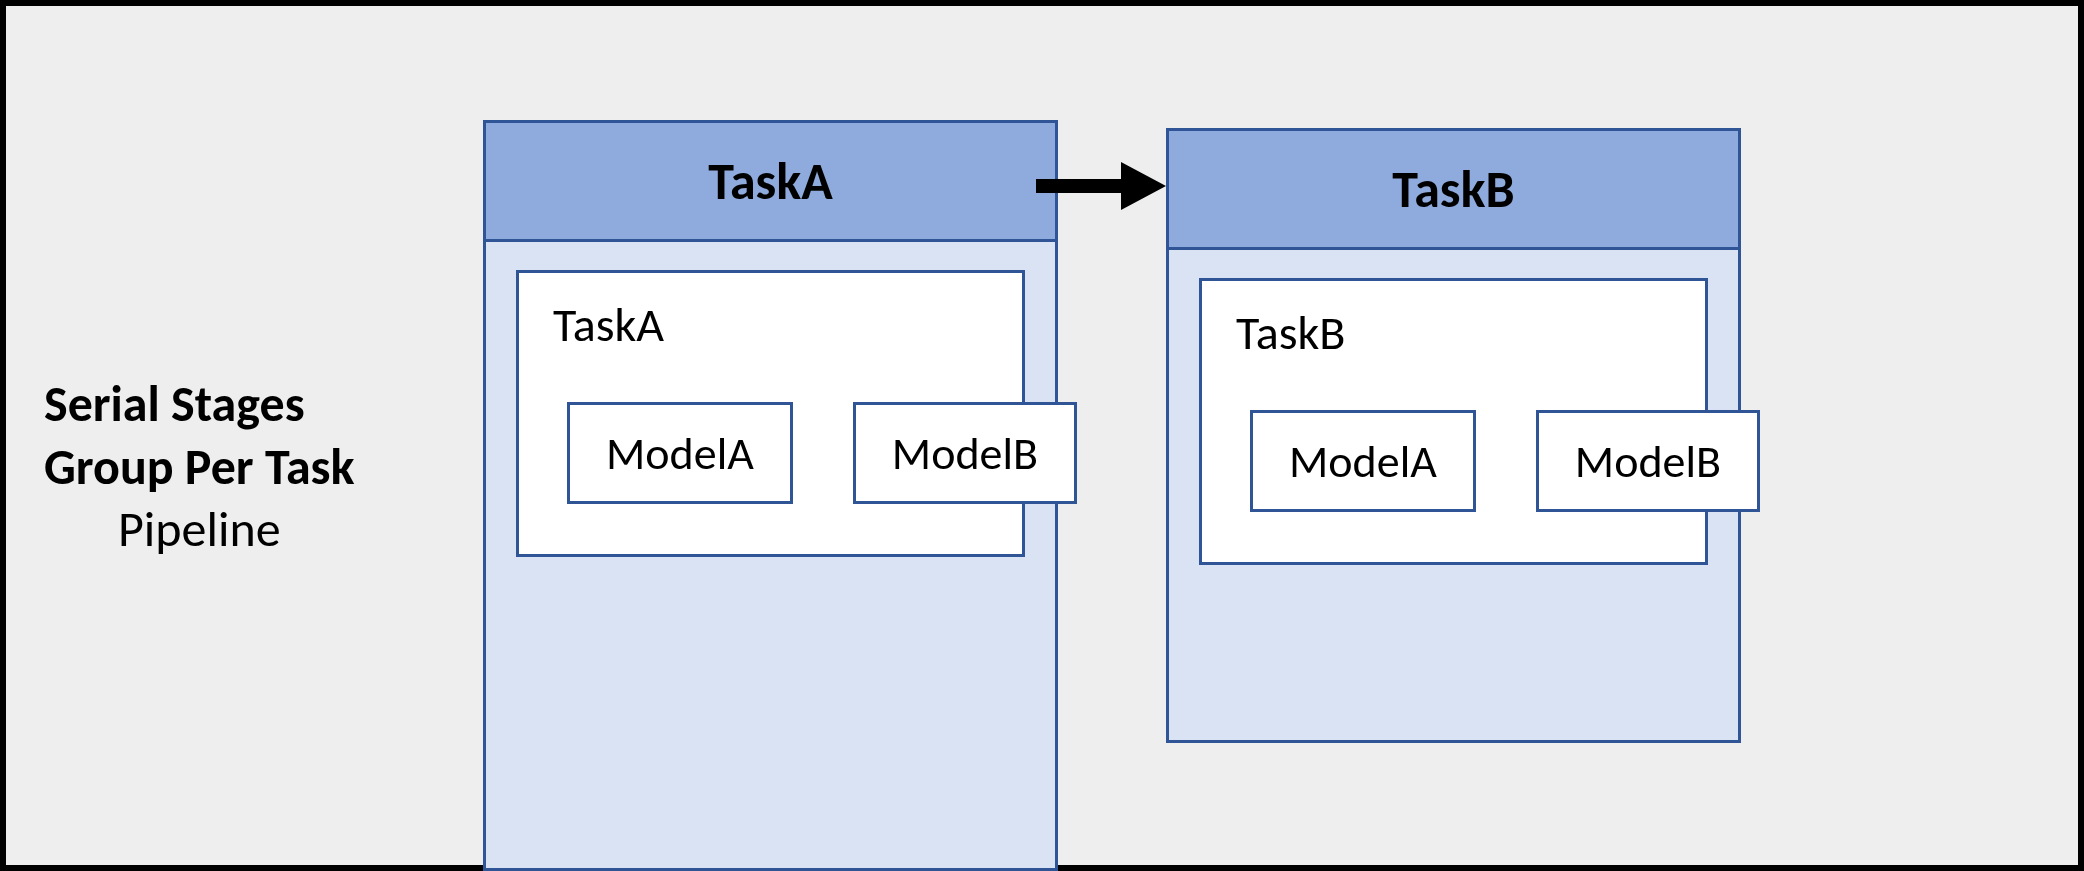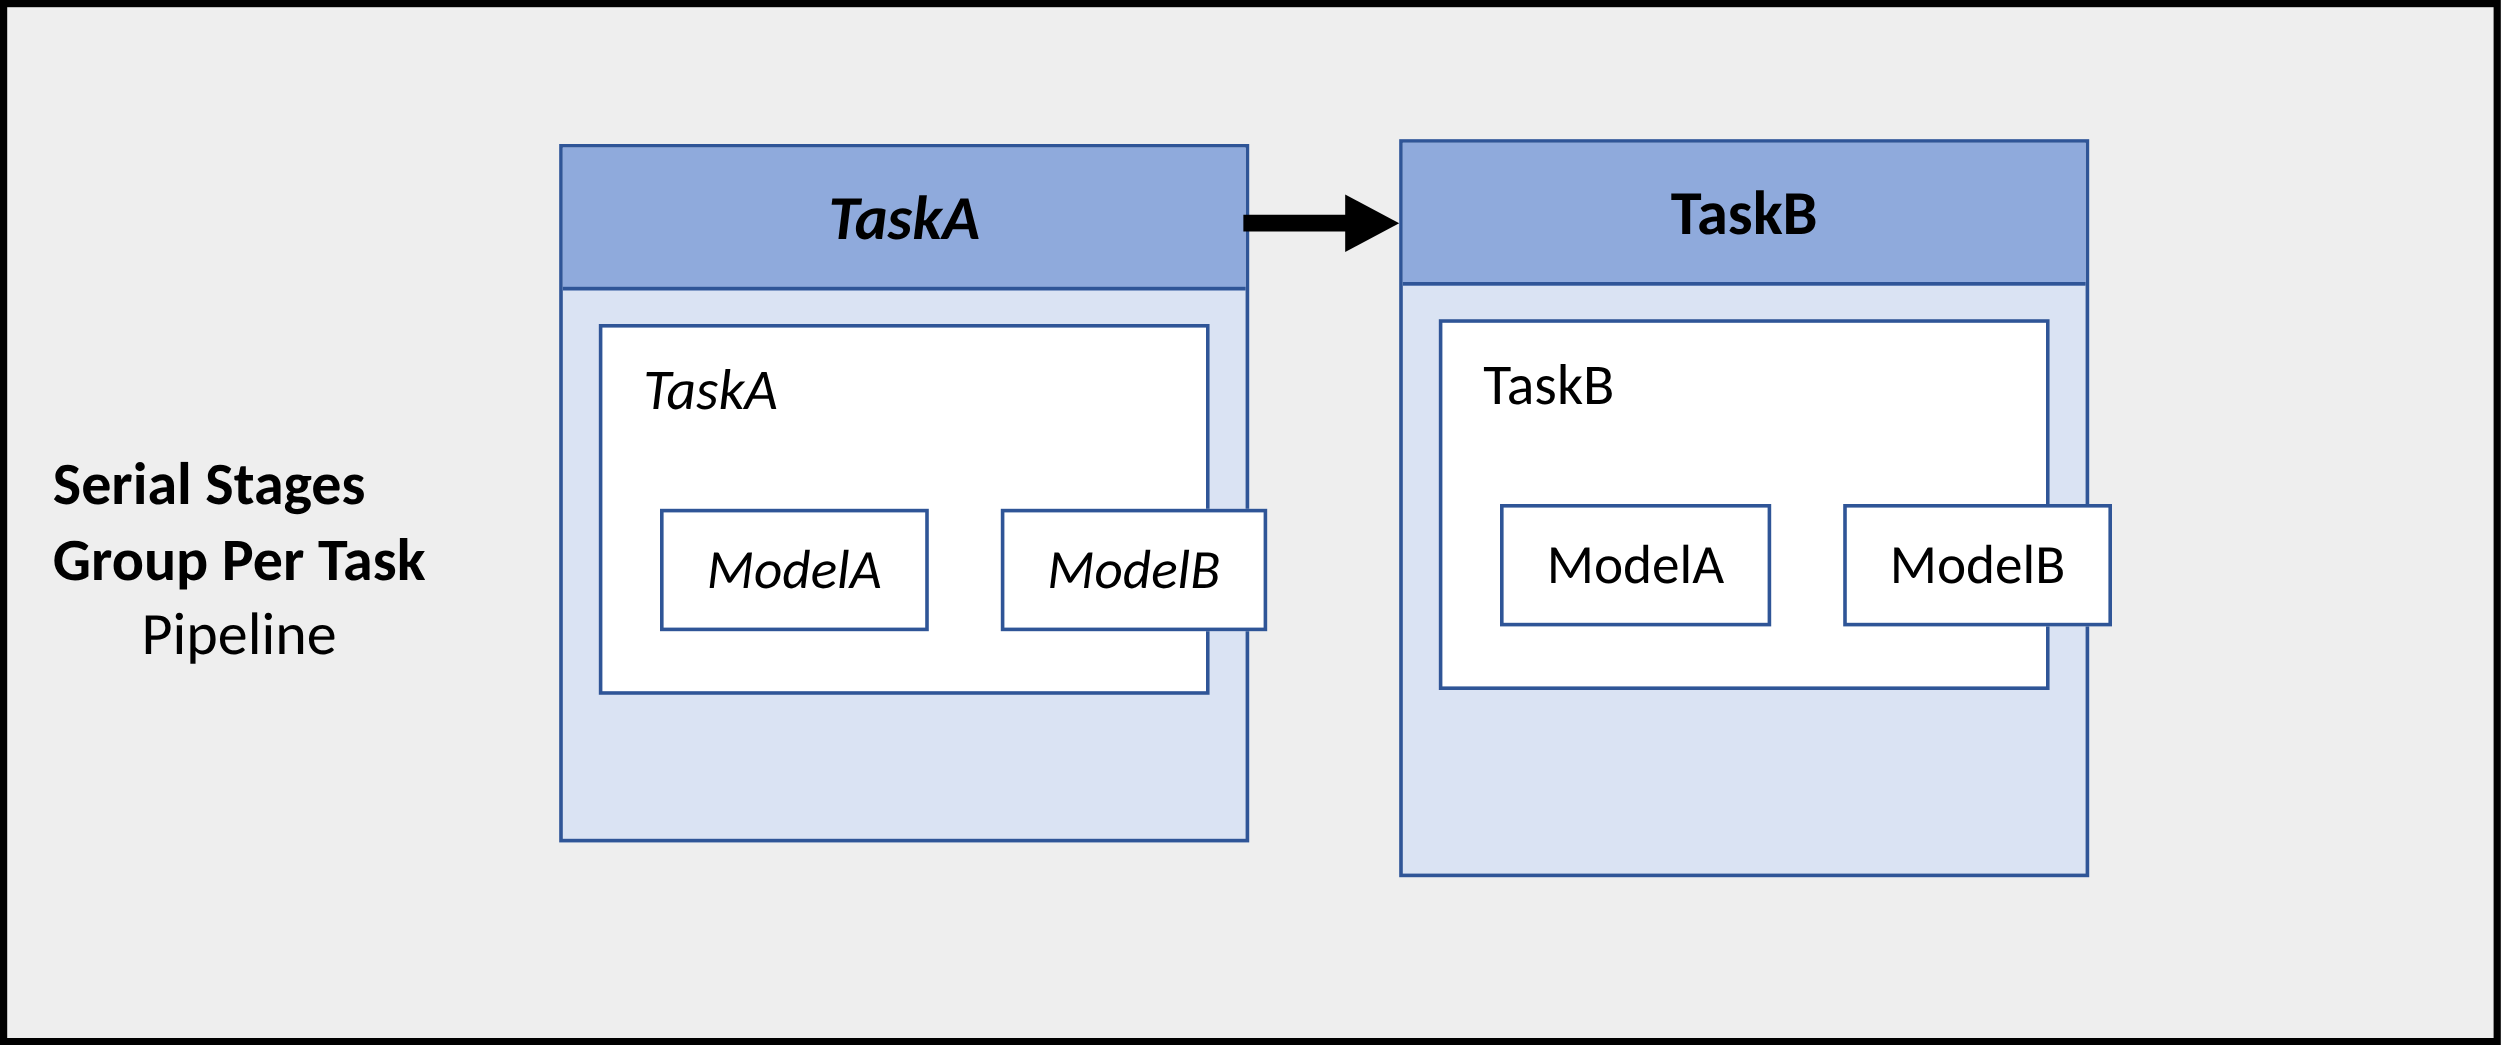--- a/index.html
+++ b/index.html
@@ -64,21 +64,20 @@
     gap: 60px;
     padding-left: 20px;
   }
   .model {
     background: #ffffff;
     border: 3px solid #2f5597;
     font-size: 46px;
     color: #000;
     padding: 20px 36px;
     text-align: center;
-    margin-top: 22px;
   }
 
   .arrow {
     position: absolute;
     left: 1030px;
     top: 150px;
     width: 130px;
     height: 60px;
   }
 </style>
@@ -86,39 +85,39 @@
 <body>
 
 <div class="frame">
 
   <div class="caption">
     <div class="bold">Serial Stages</div>
     <div class="bold">Group Per Task</div>
     <div class="reg">Pipeline</div>
   </div>
 
-  <div class="stage" style="left:460px; top:114px; width:575px; height:582px;font-style:italic;">
+  <div class="stage" style="left:477px; top:114px; width:575px; height:751px;">
     <div class="stage-header">TaskA</div>
     <div class="stage-body">
       <div class="inner">
         <div class="inner-title">TaskA</div>
         <div class="models">
           <div class="model">ModelA</div>
           <div class="model">ModelB</div>
         </div>
       </div>
     </div>
   </div>
 
   <svg class="arrow" viewBox="0 0 130 60">
     <line x1="0" y1="30" x2="90" y2="30" stroke="#000" stroke-width="14"></line>
     <polygon points="85,6 130,30 85,54" fill="#000"></polygon>
   </svg>
 
-  <div class="stage" style="left:1160px; top:110px; width:575px; height:615px;">
+  <div class="stage" style="left:1160px; top:122px; width:575px; height:615px;">
     <div class="stage-header">TaskB</div>
     <div class="stage-body">
       <div class="inner">
         <div class="inner-title">TaskB</div>
         <div class="models">
           <div class="model">ModelA</div>
           <div class="model">ModelB</div>
         </div>
       </div>
     </div>

